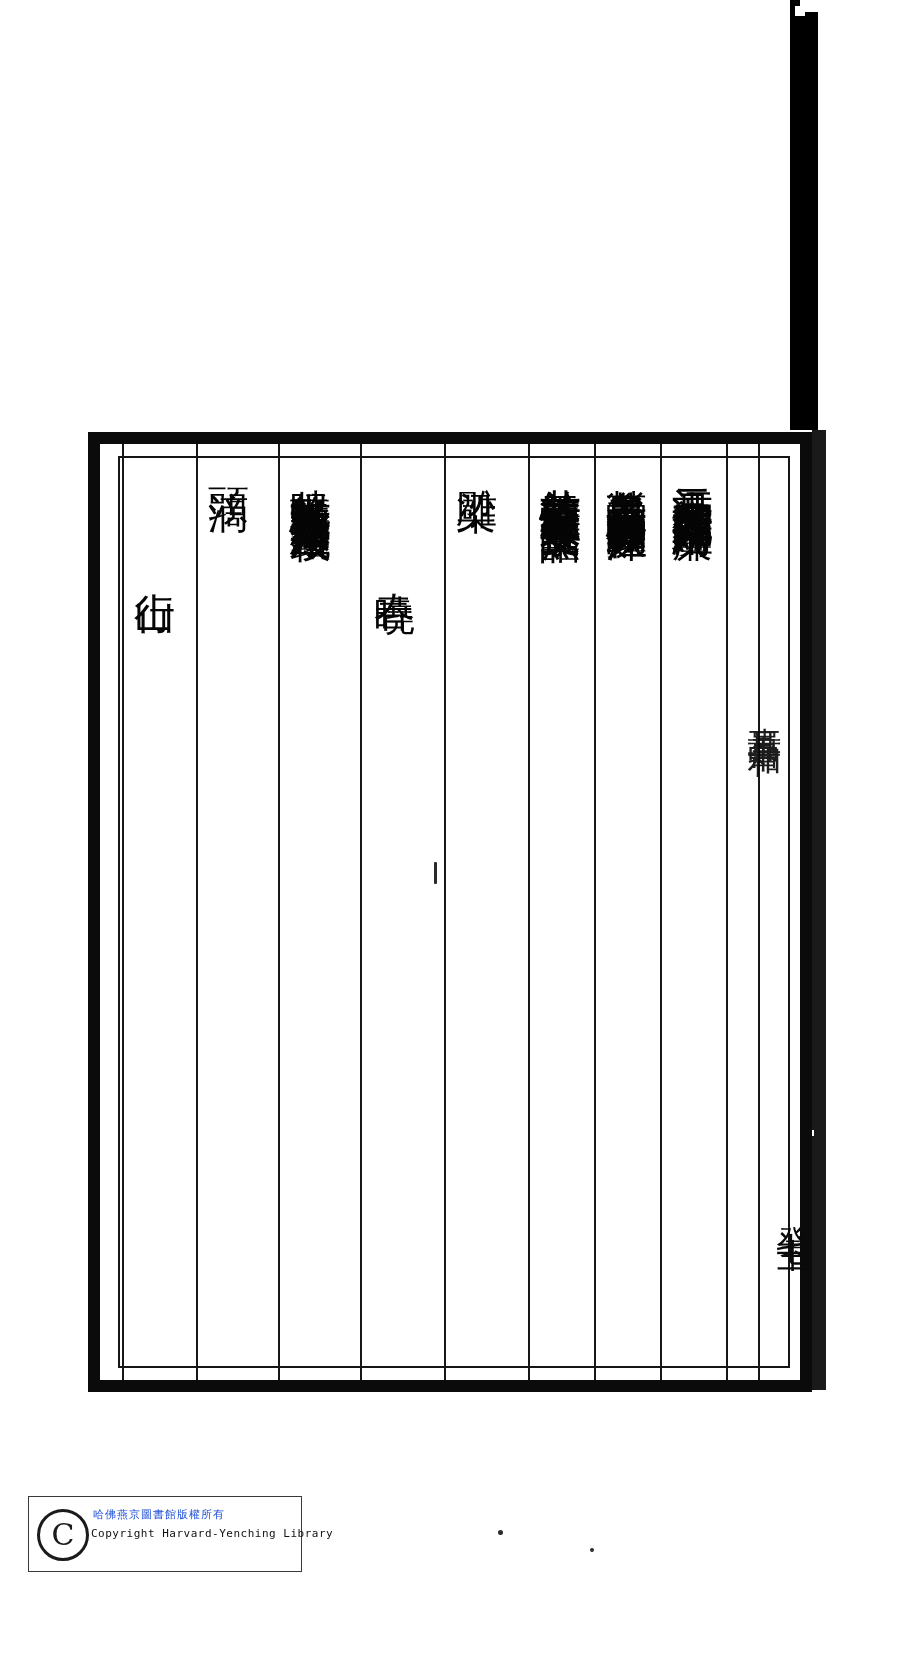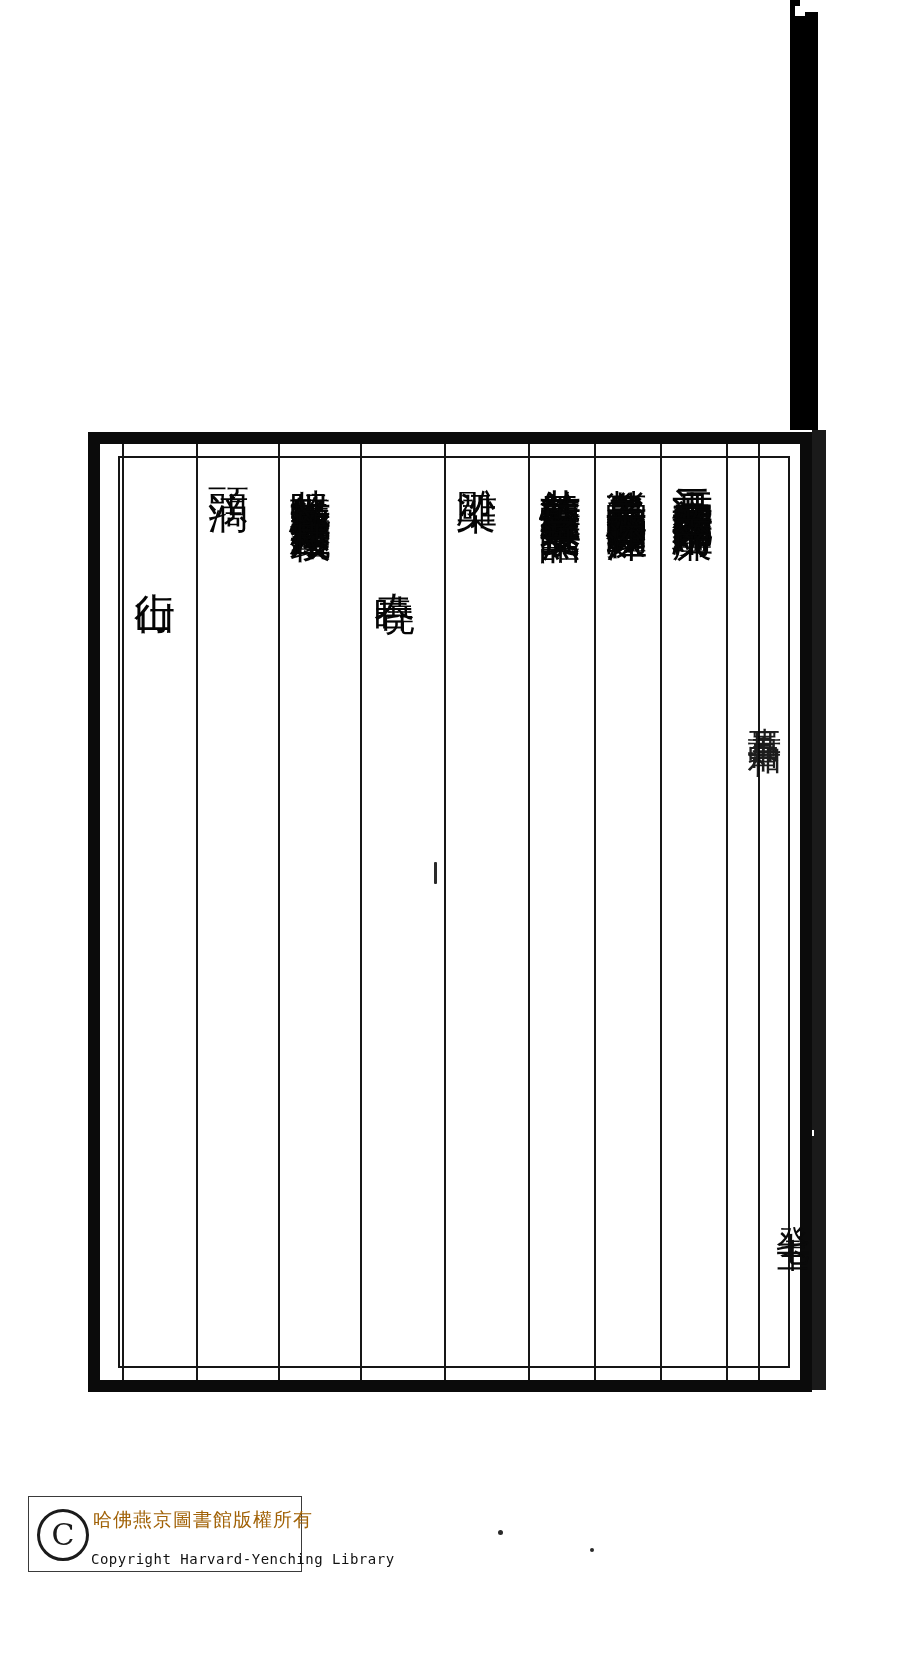--- a/index.html
+++ b/index.html
@@ -162,31 +162,31 @@
     justify-content: center;
     font-family: "DejaVu Serif", serif;
     font-size: 30px;
     line-height: 1;
     color: #1b1b1b;
   }
   #stamp-cjk {
     position: absolute;
     left: 64px;
     top: 10px;
-    font-size: 19px;
+    font-size: 11px;
     letter-spacing: 1px;
-    color: #a16207;
+    color: #1d4ed8;
     white-space: nowrap;
   }
   #stamp-en {
     position: absolute;
     left: 62px;
-    top: 54px;
+    top: 30px;
     font-family: "DejaVu Sans Mono", monospace;
-    font-size: 14px;
+    font-size: 11px;
     letter-spacing: 0.5px;
     color: #111111;
     white-space: nowrap;
   }
 
   
   .speck {
     position: absolute;
     background: #2a2a2a;
     border-radius: 50%;

